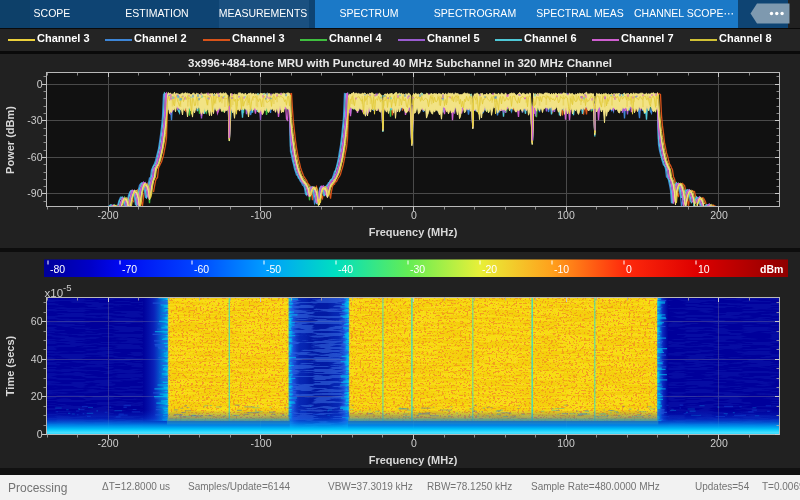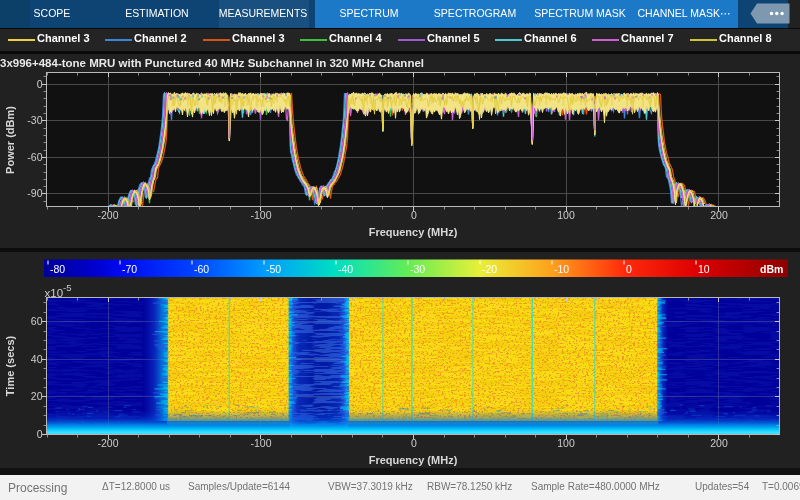--- a/index.html
+++ b/index.html
@@ -14,34 +14,34 @@
 #sep1{position:absolute;left:0;top:51px;width:800px;height:3px;background:#0a0a0a;}
 #sep2{position:absolute;left:0;top:248px;width:800px;height:4px;background:#0d0d0d;}
 #sep3{position:absolute;left:0;top:468px;width:800px;height:7px;background:#111;}
 #status{position:absolute;left:0;top:475px;width:800px;height:25px;background:#f2f2f2;color:#737373;
 font-size:12px;}
 #status span{position:absolute;top:6px;white-space:nowrap;font-size:10px;}
 svg text{font-family:"Liberation Sans",sans-serif;}
 .tk{fill:#cccccc;font-size:10.5px;}
 .axt{fill:#d8d8d8;font-size:11px;font-weight:bold;}
 .cbl{fill:#fff;font-size:10.5px;}
-#title{position:absolute;left:0;top:57px;width:800px;text-align:left;color:#e8e8e8;
+#title{position:absolute;left:0;top:57px;width:800px;text-align:center;color:#e8e8e8;
 font-size:11.5px;font-weight:bold;}
 </style></head><body>
 <div id="tabbar">
     <div id="tabdark"></div>
     <div id="tabctx"></div>
     <div id="tabsel"></div>
     <div class="tab" style="left:52px">SCOPE</div>
     <div class="tab" style="left:157px">ESTIMATION</div>
     <div class="tab" style="left:263px">MEASUREMENTS</div>
     <div class="tab" style="left:369px">SPECTRUM</div>
     <div class="tab" style="left:475px">SPECTROGRAM</div>
-    <div class="tab" style="left:580px">SPECTRUM MASK</div>
-    <div class="tab" style="left:684px">CHANNEL MASK⋯</div>
+    <div class="tab" style="left:580px">SPECTRAL MEAS</div>
+    <div class="tab" style="left:684px">CHANNEL SCOPE⋯</div>
 <svg width="800" height="28" style="position:absolute;left:0;top:0">
 <polygon points="789.5,3.5 757,3.5 750.5,13.5 757,23.5 789.5,23.5" fill="#7e99af"></polygon>
 <circle cx="771.5" cy="13.5" r="1.7" fill="#fff"></circle>
       <circle cx="776.8" cy="13.5" r="1.7" fill="#fff"></circle>
 <circle cx="782.1" cy="13.5" r="1.7" fill="#fff"></circle>
     </svg>
   </div>
 <div id="legend">
     <div class="lline" style="left:8px;background:#EDD13C"></div>
     <div class="ltxt" style="left:37px">Channel 3</div>

